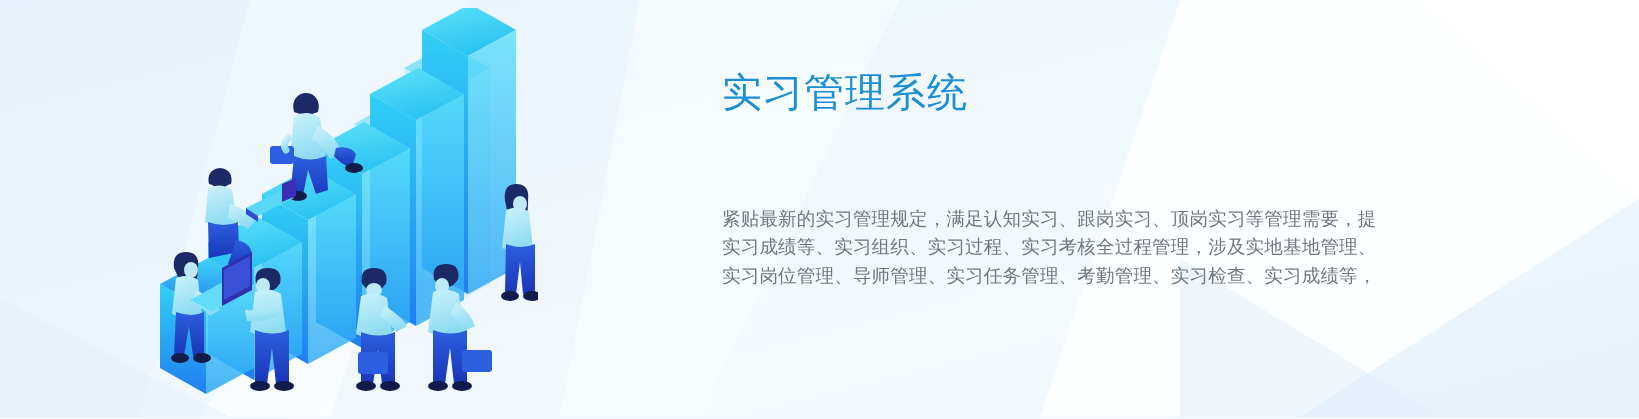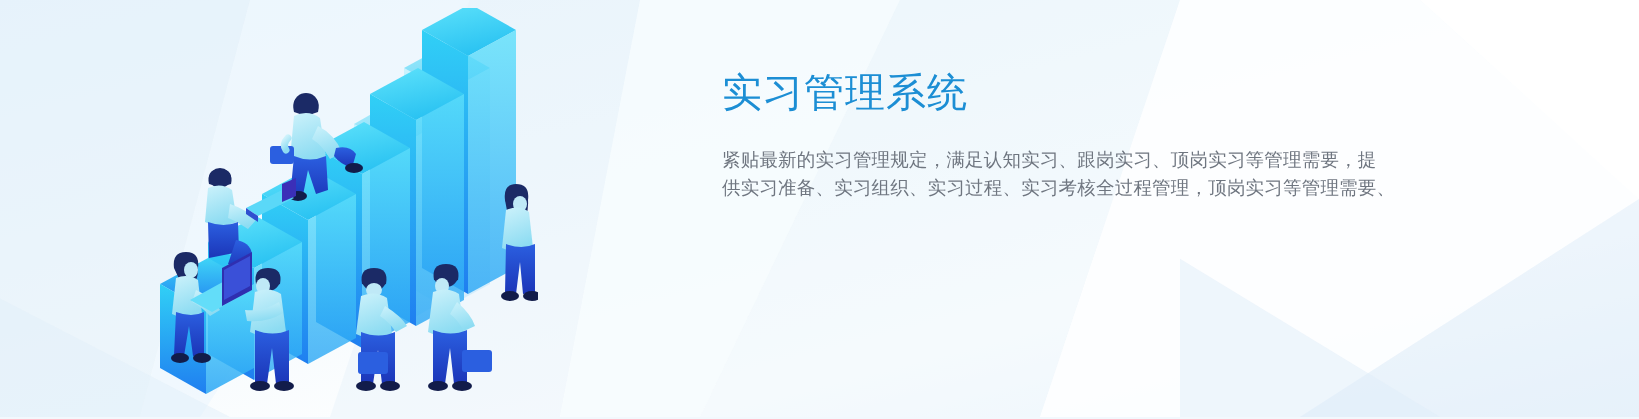--- a/index.html
+++ b/index.html
@@ -25,21 +25,21 @@
   
   .copy { position:absolute; left:722px; top:66px; width:690px; }
   .title {
     font-size:40px;
     line-height:52px;
     letter-spacing:1px;
     color:#1c8ed4;
     font-weight:400;
     white-space:nowrap;
   }
-  .desc { margin-top:28px; }
+  .desc { margin-top:87px; }
   .desc-line {
     font-size:18.5px;
     line-height:28.4px;
     color:#6f7680;
     letter-spacing:0.2px;
     white-space:nowrap;
   }
 </style>
 </head>
 <body>
@@ -233,17 +233,18 @@
       <path d="M388,236 q16,6 29,0 l0,48 -12,2 -3,-32 -4,32 -11,-1z" fill="url(#pants)"></path>
       <ellipse cx="392" cy="288" rx="9" ry="5" fill="#121c4a"></ellipse>
       <ellipse cx="414" cy="288" rx="9" ry="5" fill="#121c4a"></ellipse>
     </g>
   </svg>
 
   <div class="copy">
     <h1 class="title">实习管理系统</h1>
     <div class="desc">
       <div class="desc-line">紧贴最新的实习管理规定，满足认知实习、跟岗实习、顶岗实习等管理需要，提</div>
-      <div class="desc-line">供实习准备、实习组织、实习过程、实习考核全过程管理，顶岗实习等管理需要、</div>
+      <div class="desc-line">实习成绩等、实习组织、实习过程、实习考核全过程管理，涉及实地基地管理、</div>
+      <div class="desc-line">实习岗位管理、导师管理、实习任务管理、考勤管理、实习检查、实习成绩等，</div>
     </div>
   </div>
 
 </div>
 
 </body></html>

